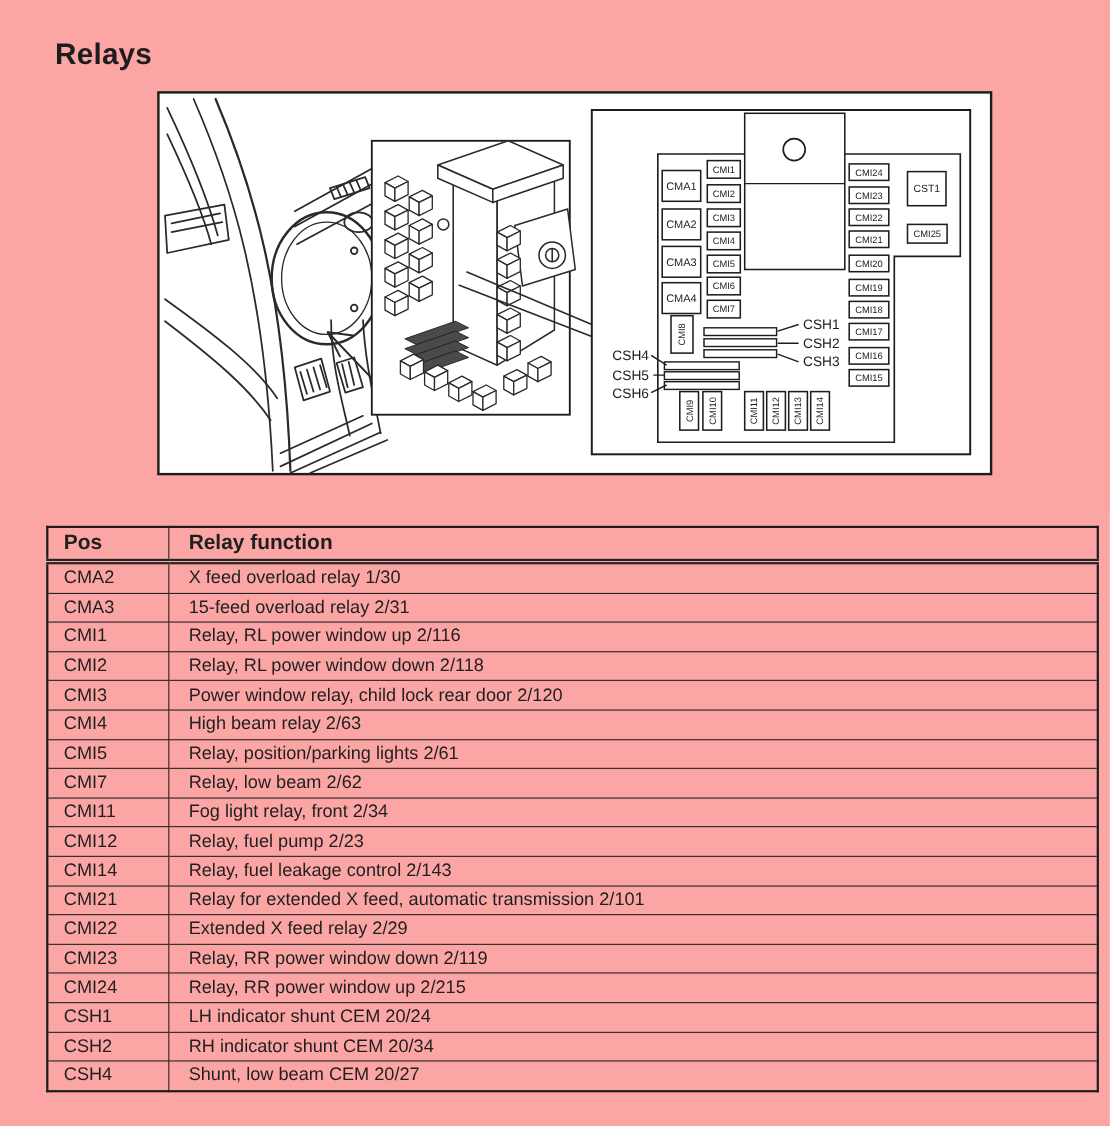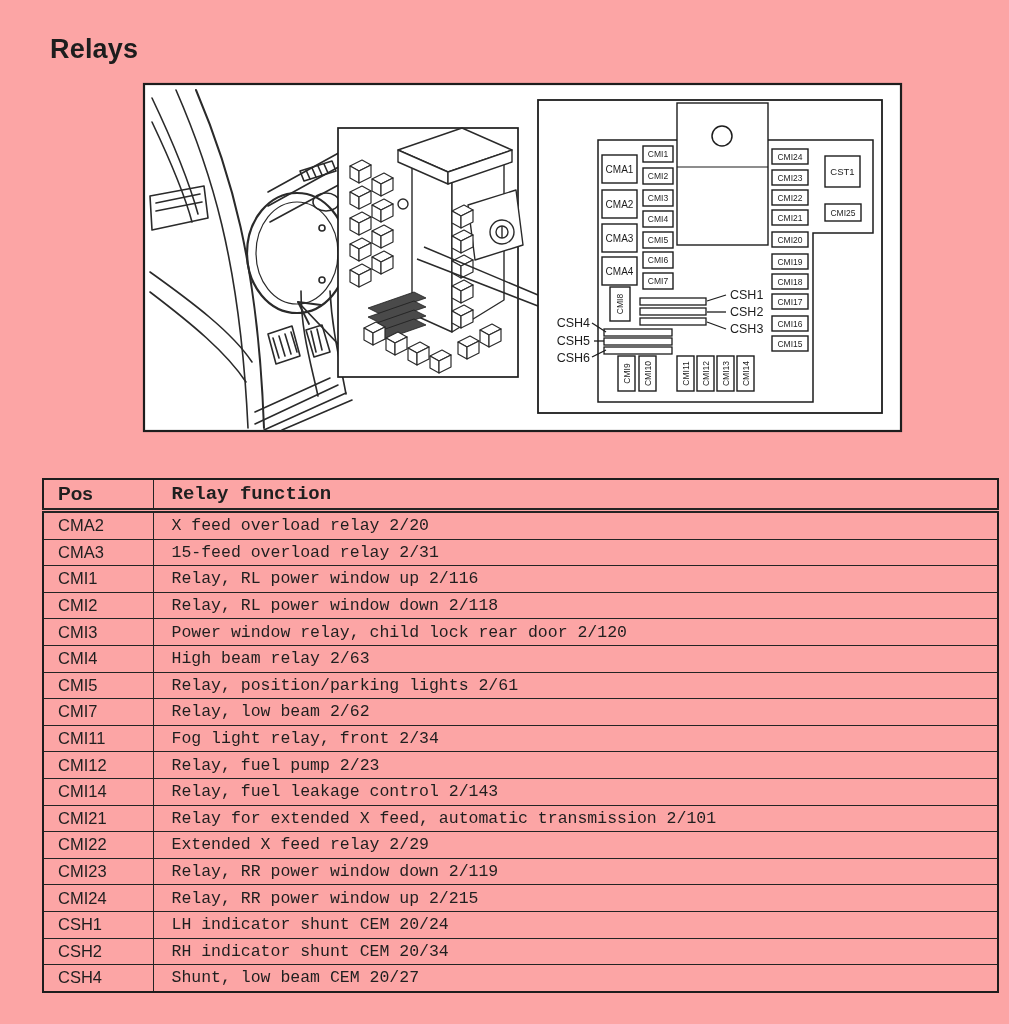--- a/index.html
+++ b/index.html
@@ -6,21 +6,21 @@
   #page{position:relative;width:1009px;height:1024px;background:#fca5a5;
         font-family:"Liberation Sans", sans-serif;color:#1d1d1d;overflow:hidden;}
   .h1{position:absolute;left:50px;top:34px;font-size:27px;font-weight:bold;letter-spacing:.2px;}
   .h2{position:absolute;left:46px;top:443px;font-size:22px;font-weight:bold;letter-spacing:.2px;}
   #relay-table{position:absolute;left:42px;top:478px;width:957px;border-collapse:collapse;
         table-layout:fixed;font-size:17px;color:#1f1f1f;}
   #relay-table col.c1{width:110px;}
   #relay-table th,#relay-table td{border:1.6px solid #242424;padding:0;}
   #relay-table th{font-size:19px;font-weight:bold;text-align:left;height:28px;
         padding-left:14px;border-bottom:5px double #242424;}
-  #relay-table th.fn, #relay-table td.fn{padding-left:18px;font-family:Liberation Mono, monospace;}
+  #relay-table th.fn, #relay-table td.fn{padding-left:18px;}
   #relay-table td{height:25.6px;padding-left:14px;font-size:16.5px;}
   #relay-table{border:2.2px solid #1d1d1d;}
   svg text{font-family:"Liberation Sans", sans-serif;fill:#1d1d1d;}
   .lineart{stroke:#2a2a2a;fill:none;stroke-width:1.6;stroke-linecap:round;stroke-linejoin:round;}
 </style>
 </head>
 <body>
 
 <div id="page">
 
@@ -290,21 +290,21 @@
       </colgroup>
     <thead>
       <tr>
         <th>Pos</th>
         <th class="fn">Relay function</th>
       </tr>
     </thead>
     <tbody id="relay-table-body">
         <tr>
           <td>CMA2</td>
-          <td class="fn">X feed overload relay 2/20</td>
+          <td class="fn">X feed overload relay 1/30</td>
         </tr>
         <tr>
           <td>CMA3</td>
           <td class="fn">15-feed overload relay 2/31</td>
         </tr>
         <tr>
           <td>CMI1</td>
           <td class="fn">Relay, RL power window up 2/116</td>
         </tr>
         <tr>

